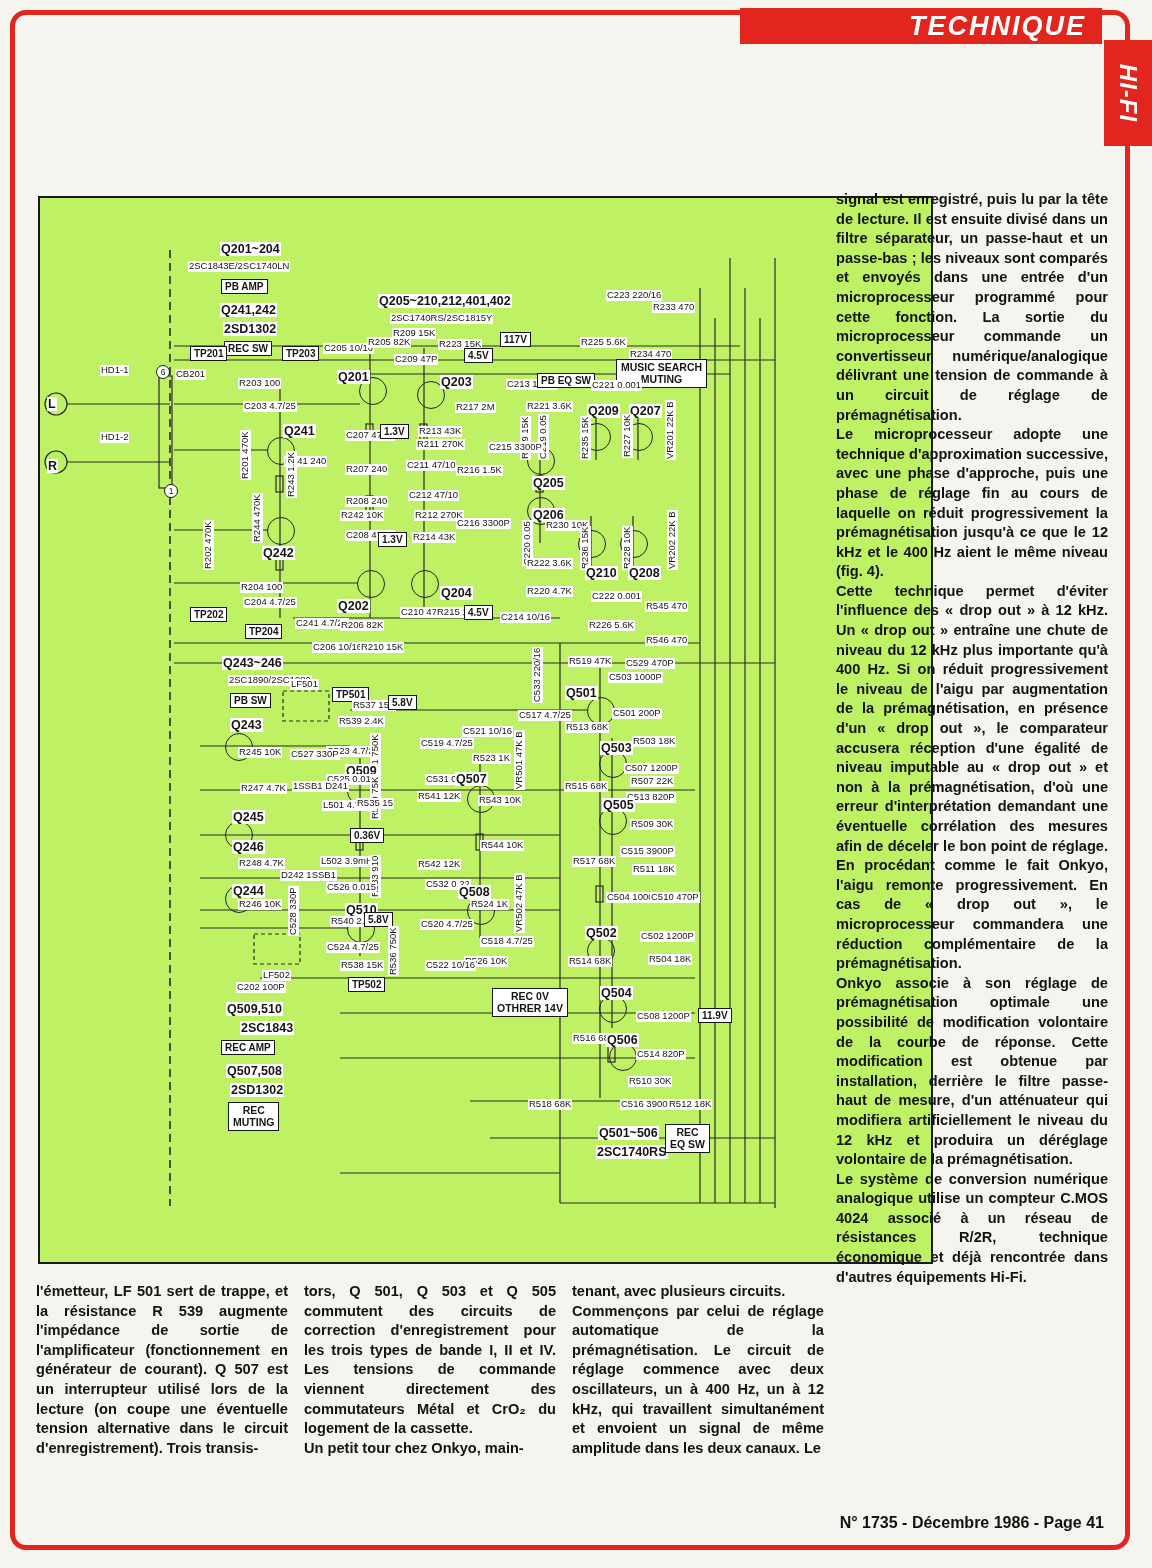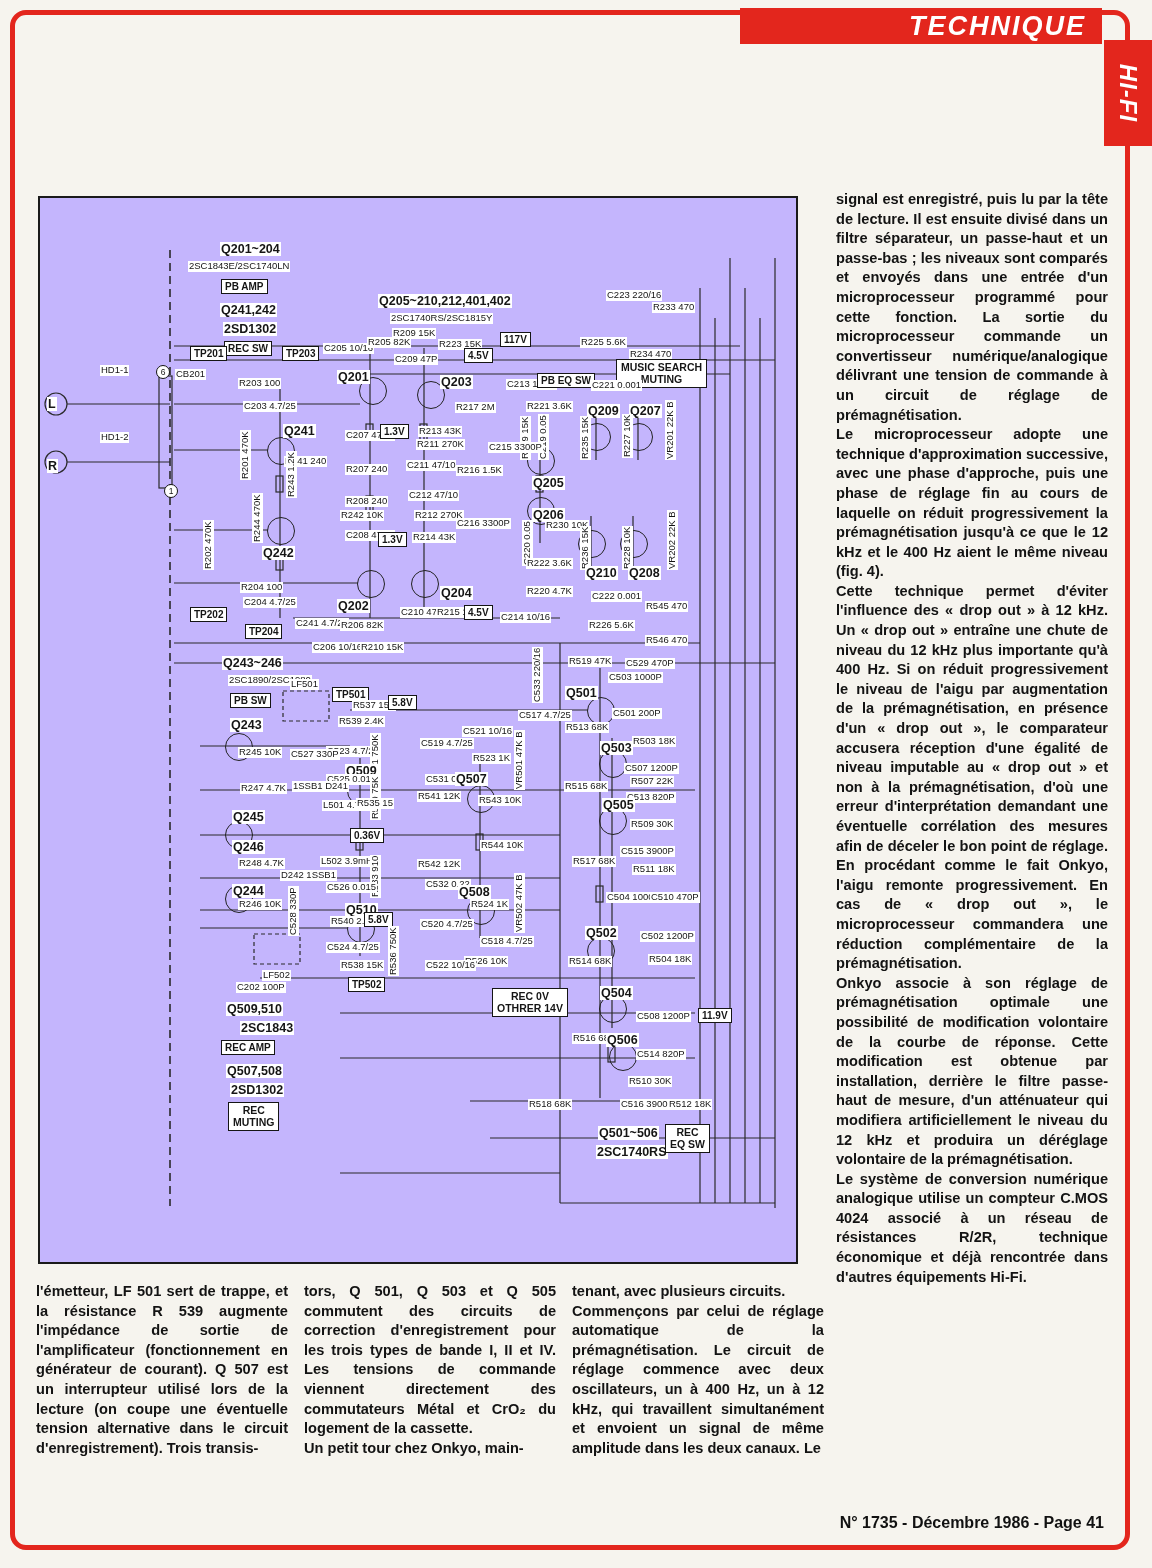--- a/index.html
+++ b/index.html
@@ -22,22 +22,22 @@
   }
   .hifi-tab{
     position:absolute;left:1104px;top:40px;width:48px;height:106px;
     background:#e3261d;color:#fff;display:flex;align-items:center;justify-content:center;
   }
   .hifi-tab span{
     transform:rotate(90deg);font-weight:bold;font-style:italic;
     font-size:24px;letter-spacing:1px;white-space:nowrap;
   }
   .figure{
-    position:absolute;left:38px;top:196px;width:760px;height:1068px;
-    background:#c4b5fd;border:2px solid #1a1a1a;box-sizing:border-box;
+    position:absolute;left:38px;top:196px;width:895px;height:1068px;
+    background:#bef264;border:2px solid #1a1a1a;box-sizing:border-box;
   }
   .circuit{position:absolute;left:0;top:0;width:768px;height:1064px;z-index:1;}
   .label-layer{position:absolute;left:0;top:0;width:768px;height:1064px;z-index:2;}
   .slabel{
     position:absolute;font-size:9.5px;line-height:1.12;background:#fff;
     padding:0 1px;white-space:nowrap;color:#151515;z-index:3;
   }
   .s1{border:1.2px solid #151515;font-weight:bold;padding:1px 3px;font-size:10px;}
   .s2{font-weight:bold;font-size:12.5px;}
   .s3{transform-origin:0 0;transform:rotate(-90deg);}

